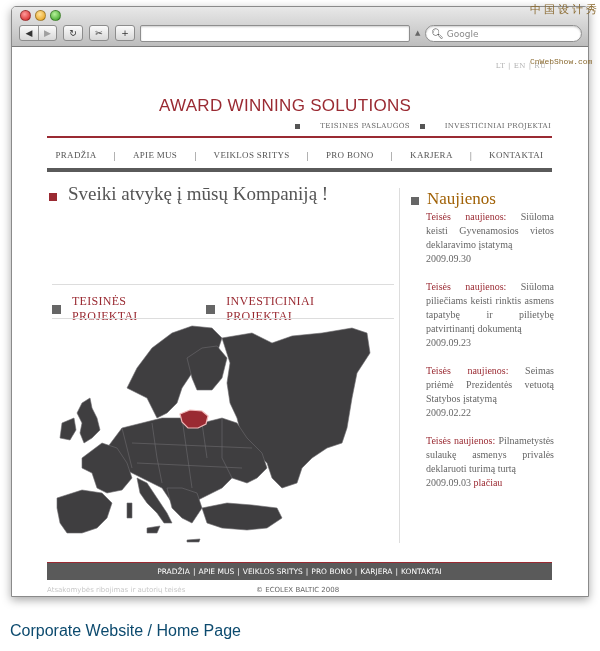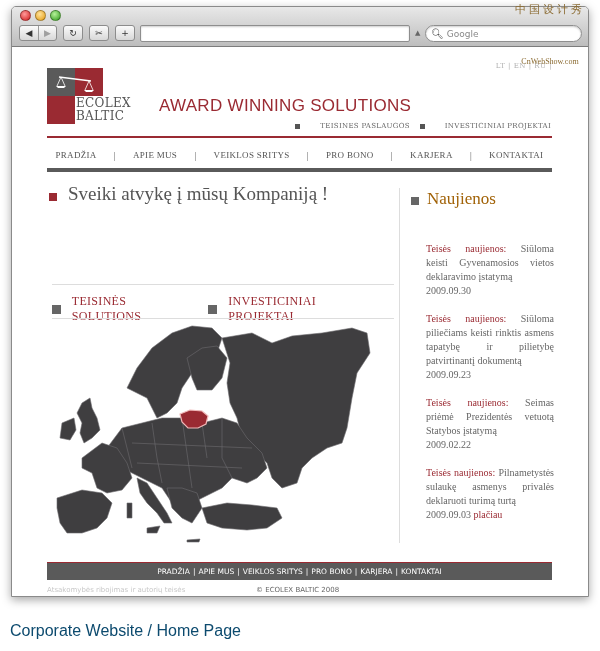--- a/index.html
+++ b/index.html
@@ -71,34 +71,34 @@
   .tabs .sq { width: 9px; height: 9px; background: #666; display: inline-block; margin-right: 11px; }
   .tabs .tab { display: flex; align-items: center; margin-right: 12px; }
 
   .map { position: absolute; left: 40px; top: 270px; width: 330px; height: 225px; }
 
   .vline { position: absolute; left: 387px; top: 140px; width: 1px; height: 355px; background: #ddd; }
 
   
   .news-sq { position: absolute; left: 399px; top: 149px; width: 8px; height: 8px; background: #666; }
   .news-title { position: absolute; left: 415px; top: 141px; font-size: 17px; color: #a16207; font-family: "Liberation Serif", serif; }
-  .news { position: absolute; left: 414px; top: 194px; width: 128px; font-family: "Liberation Serif", serif; font-size: 10px; line-height: 14px; color: #666; }
+  .news { position: absolute; left: 414px; top: 162px; width: 128px; font-family: "Liberation Serif", serif; font-size: 10px; line-height: 14px; color: #666; }
   .news .item { text-align: justify; margin-bottom: 14px; }
   .news .label { color: #9a2a32; }
   .news .date { display: block; text-align: left; }
 
   
   .footer-bar { position: absolute; left: 35px; right: 36px; top: 514px; height: 18px; background: #5a5a5a; border-top: 1px solid #9a2a32; display: flex; align-items: center; justify-content: center; font-family: "DejaVu Sans", sans-serif; font-size: 7.5px; color: #fff; }
   .footer-bar .sep { margin: 0 3px; }
   .footer-left { position: absolute; left: 35px; top: 538px; font-size: 7px; color: #c8c8c8; font-family: "DejaVu Sans", sans-serif; }
   .footer-copy { position: absolute; left: 244px; top: 538px; font-size: 7px; color: #666; font-family: "DejaVu Sans", sans-serif; }
 
   .caption { position: absolute; left: 10px; top: 622px; font-size: 16px; color: #0c4a6e; font-family: Liberation Sans, sans-serif; }
 
-  .watermark { position: absolute; right: 15px; top: 2px; text-align: center; font-family: Liberation Serif, serif; color: #8a6a30; }
+  .watermark { position: absolute; right: 0; top: 2px; text-align: left; font-family: Liberation Mono, monospace; color: #8a6a30; }
   .watermark .cn { font-size: 11px; letter-spacing: 3px; }
   .watermark .en { font-size: 8px; margin-top: 40px; }
 </style>
 </head>
 <body>
 
 <div class="window">
   <div class="chrome">
     <div class="traffic">
       <div class="light red"></div>
@@ -134,38 +134,20 @@
     <div class="url-arrow">▲</div>
     <div class="search">
       <span class="mag">🔍︎</span>
       <span>Google</span>
     </div>
   </div>
 
   <div class="page">
     <div class="langs">LT | EN | RU |</div>
 
-    <div class="logo">
-      <div class="q1"></div>
-      <div class="q2"></div>
-      <div class="q3"></div>
-      <svg class="scale" viewBox="0 0 50 22">
-        <line x1="8" y1="5" x2="40" y2="9" stroke="#fff" stroke-width="1.3"></line>
-        <line x1="10" y1="5" x2="6" y2="14" stroke="#fff" stroke-width="0.8"></line>
-        <line x1="10" y1="5" x2="14" y2="14" stroke="#fff" stroke-width="0.8"></line>
-        <path d="M5 14 L15 14 L13 16 L7 16 Z" fill="#fff"></path>
-        <line x1="38" y1="9" x2="34" y2="18" stroke="#fff" stroke-width="0.8"></line>
-        <line x1="38" y1="9" x2="42" y2="18" stroke="#fff" stroke-width="0.8"></line>
-        <path d="M33 18 L43 18 L41 20 L35 20 Z" fill="#fff"></path>
-      </svg>
-      <div class="name">
-        <div>ECOLEX</div>
-        <div>BALTIC</div>
-      </div>
-    </div>
 
     <div class="tagline">AWARD WINNING SOLUTIONS</div>
 
     <div class="sublinks">
       <div class="item">
         <span class="sq-small"></span>
         <span>TEISINES PASLAUGOS</span>
       </div>
       <div class="item">
         <span class="sq-small"></span>
@@ -190,21 +172,21 @@
     </div>
     <div class="navbar-line"></div>
 
     <div class="welcome-sq"></div>
     <div class="welcome-title">Sveiki atvykę į mūsų Kompaniją !</div>
 
     <div class="hline" style="left:40px; top:236px; width:342px;"></div>
     <div class="tabs">
       <div class="tab">
         <span class="sq"></span>
-        <span>TEISINĖS SOLUTIONS</span>
+        <span>TEISINĖS PROJEKTAI</span>
       </div>
       <div class="tab">
         <span class="sq"></span>
         <span>INVESTICINIAI PROJEKTAI</span>
       </div>
     </div>
     <div class="hline" style="left:40px; top:270px; width:342px;"></div>
 
     <svg class="map" viewBox="0 0 330 225">
       <g id="land" fill="#3f3e40" stroke="#6d6c6e" stroke-width="0.6">

